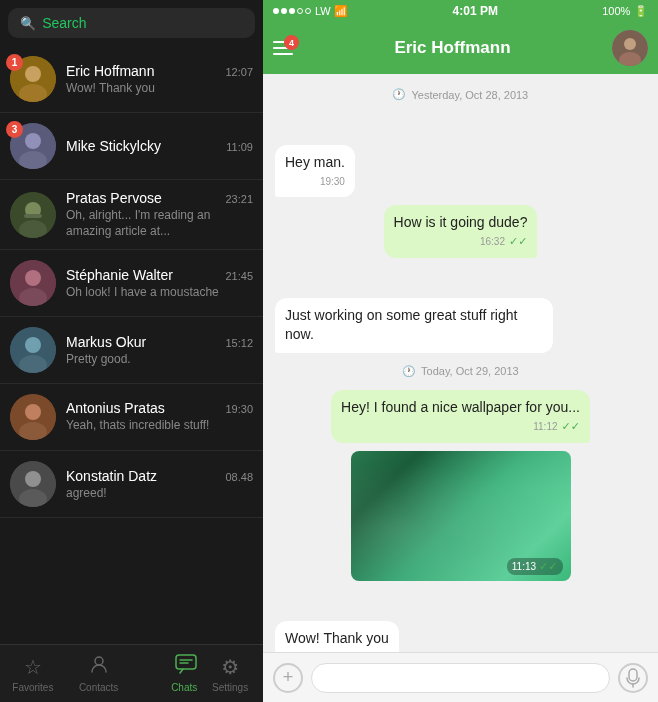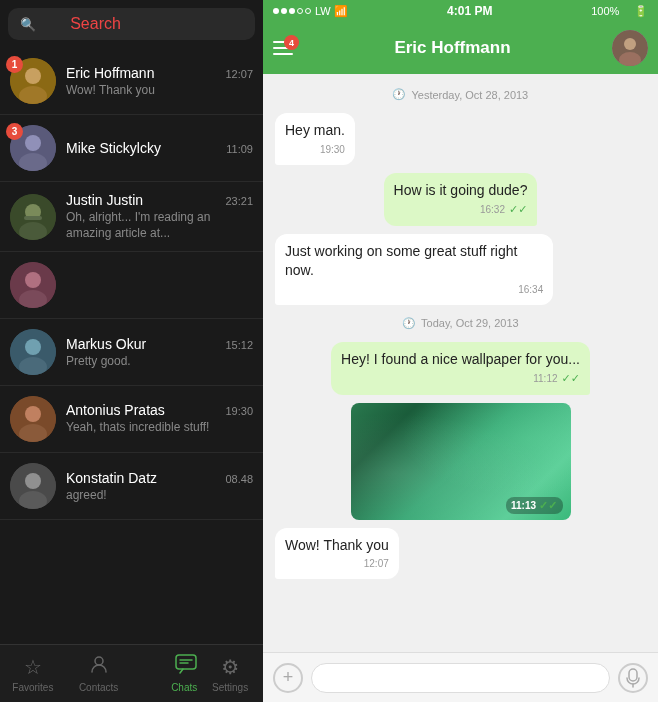--- a/index.html
+++ b/index.html
@@ -29,23 +29,22 @@
       display: flex;
       align-items: center;
       padding: 7px 12px;
       gap: 6px;
     }
     .search-icon-glyph {
       color: #888;
       font-size: 13px;
     }
     .search-text {
-      color: #ef4444;
-      font-size: 16px;
-      margin-left: 28px;
+      color: #22c55e;
+      font-size: 14px;
     }
 
     .chat-list {
       flex: 1;
       overflow-y: auto;
     }
     .chat-item {
       display: flex;
       align-items: center;
       padding: 10px 10px;
@@ -132,21 +131,21 @@
       padding: 4px 10px;
       font-size: 11px;
       color: #fff;
       height: 22px;
     }
     .status-left { display: flex; align-items: center; gap: 4px; }
     .status-dots { display: flex; gap: 2px; }
     .dot { width: 6px; height: 6px; border-radius: 50%; background: #fff; }
     .dot.empty { background: transparent; border: 1px solid #fff; }
     .status-center { font-size: 12px; font-weight: 600; }
-    .status-right { display: flex; align-items: flex-start; gap: 15px; font-size: 11px; }
+    .status-right { display: flex; align-items: flex-start; gap: 4px; font-size: 11px; }
 
     
     .chat-header-bar {
       background: #4caf50;
       display: flex;
       align-items: center;
       padding: 8px 10px;
       gap: 8px;
       height: 52px;
     }
@@ -229,44 +228,44 @@
       border-radius: 12px;
       padding: 8px 10px;
       font-size: 14px;
       line-height: 1.4;
       position: relative;
     }
     .bubble.received {
       background: #fff;
       color: #222;
       border-bottom-left-radius: 3px;
+      margin-top: 32px;
     }
     .bubble.sent {
       background: #dcf8c6;
       color: #222;
       border-bottom-right-radius: 3px;
     }
     .bubble-meta {
       display: flex;
       justify-content: flex-end;
       align-items: center;
       gap: 4px;
       margin-top: 2px;
     }
     .bubble-time { font-size: 10px; color: #999; }
     .check-marks { font-size: 11px; color: #4caf50; }
 
     .image-bubble {
       width: 220px;
-      height: 117px;
+      height: 130px;
       border-radius: 8px;
       overflow: hidden;
       background: linear-gradient(135deg, #2a7a4f 0%, #1a5c3a 20%, #3aa876 50%, #5ecf9a 80%, #3ab87a 100%);
       position: relative;
-      font-weight: bold;
     }
     .image-bubble-waves {
       position: absolute;
       inset: 0;
       background:
         radial-gradient(ellipse at 20% 60%, rgba(255,255,255,0.1) 0%, transparent 60%),
         radial-gradient(ellipse at 80% 30%, rgba(100,220,160,0.3) 0%, transparent 50%);
     }
     .image-bubble-overlay {
       position: absolute;
@@ -395,36 +394,43 @@
           <svg viewBox="0 0 46 46" xmlns="http://www.w3.org/2000/svg">
             <circle cx="23" cy="23" r="23" fill="#3a4a2a"></circle>
             <circle cx="23" cy="18" r="8" fill="#7a8a5a"></circle>
             <ellipse cx="23" cy="38" rx="14" ry="10" fill="#4a5a3a"></ellipse>
             <rect x="14" y="22" width="18" height="4" rx="2" fill="#5a6a4a"></rect>
           </svg>
         </div>
       </div>
       <div class="chat-info">
         <div class="chat-header">
-          <span class="chat-name">Justin Justin</span>
+          <span class="chat-name">Pratas Pervose</span>
           <span class="chat-time">23:21</span>
         </div>
         <div class="chat-preview multiline">Oh, alright... I'm reading an amazing article at...</div>
       </div>
     </div>
 
     <div class="chat-item">
       <div class="avatar-wrap">
         <div class="avatar av4">
           <svg viewBox="0 0 46 46" xmlns="http://www.w3.org/2000/svg">
             <circle cx="23" cy="23" r="23" fill="#6a3a4a"></circle>
             <circle cx="23" cy="18" r="8" fill="#b07080"></circle>
             <ellipse cx="23" cy="38" rx="14" ry="10" fill="#7a4a5a"></ellipse>
           </svg>
         </div>
+      </div>
+      <div class="chat-info">
+        <div class="chat-header">
+          <span class="chat-name">Stéphanie Walter</span>
+          <span class="chat-time">21:45</span>
+        </div>
+        <div class="chat-preview">Oh look! I have a moustache</div>
       </div>
     </div>
 
     <div class="chat-item">
       <div class="avatar-wrap">
         <div class="avatar av5">
           <svg viewBox="0 0 46 46" xmlns="http://www.w3.org/2000/svg">
             <circle cx="23" cy="23" r="23" fill="#3a5a6a"></circle>
             <circle cx="23" cy="18" r="8" fill="#70a0b0"></circle>
             <ellipse cx="23" cy="38" rx="14" ry="10" fill="#4a6a7a"></ellipse>
@@ -572,23 +578,20 @@
         <div class="bubble-meta">
           <span class="bubble-time">16:32</span>
           <span class="check-marks">✓✓</span>
         </div>
       </div>
     </div>
 
     <div class="bubble-row left">
       <div class="bubble received">
         <span>Just working on some great stuff right now.</span>
-        <div class="bubble-meta">
-          <span class="bubble-time">16:34</span>
-        </div>
       </div>
     </div>
 
     <div class="date-divider">
       <span class="clock">🕐</span>
       <span>Today, Oct 29, 2013</span>
     </div>
 
     <div class="bubble-row right">
       <div class="bubble sent">

